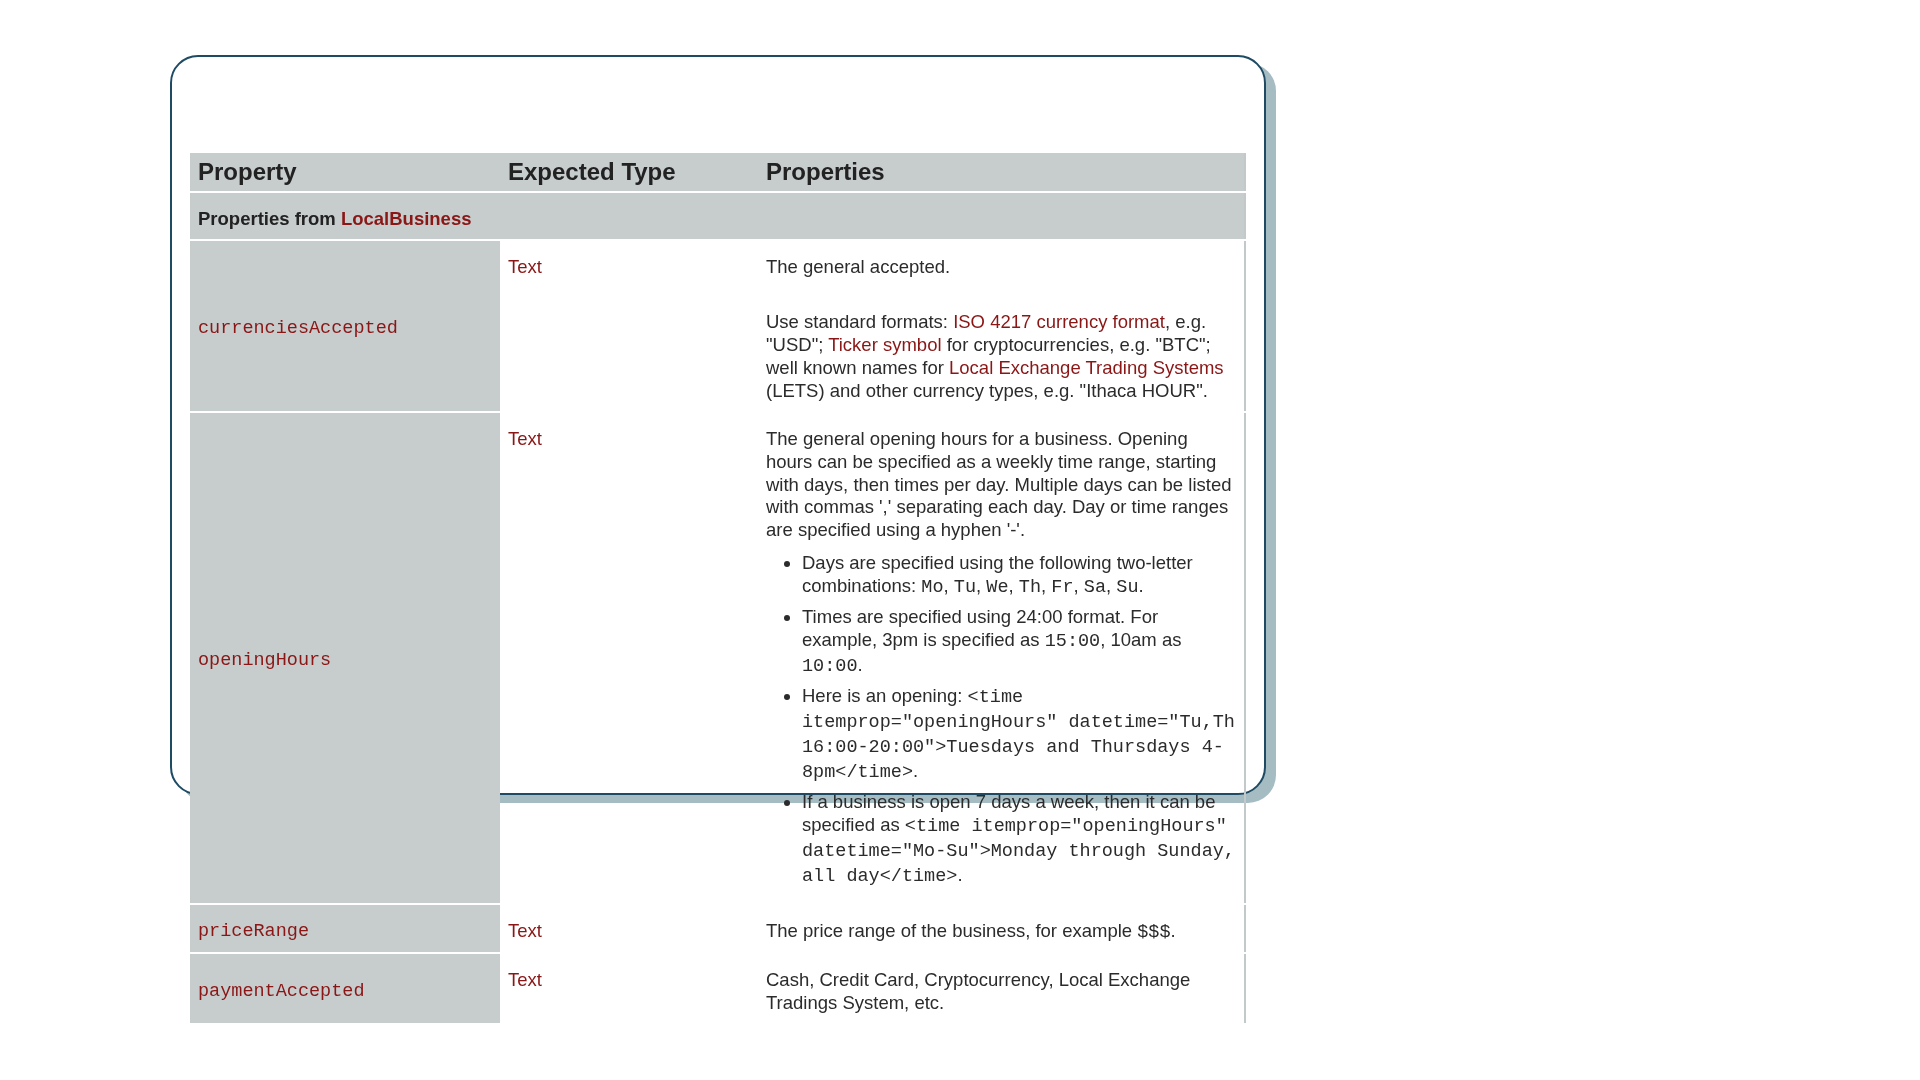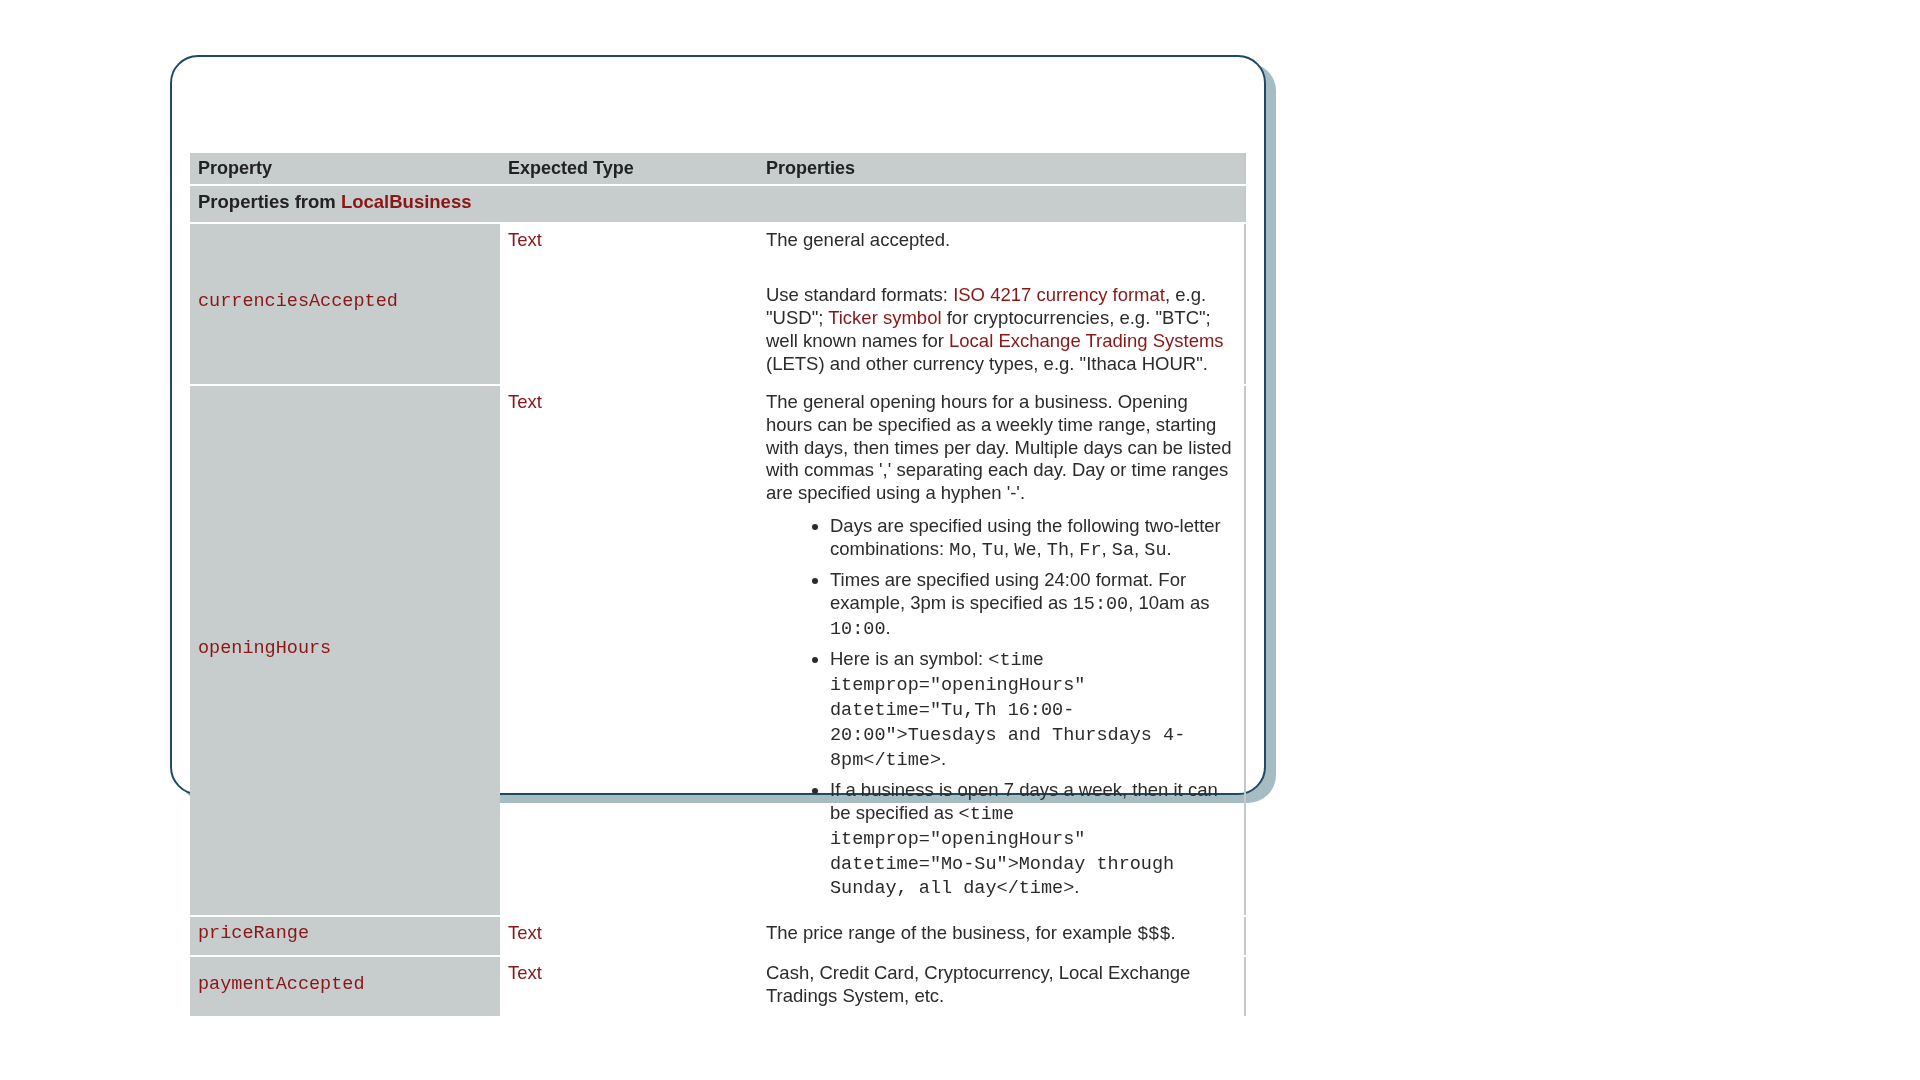--- a/index.html
+++ b/index.html
@@ -40,25 +40,25 @@
   col.c-prop { width: 310px; }
   col.c-type { width: 258px; }
   col.c-desc { }
   th {
     text-align: left;
     background: #c7cccd;
     font-weight: 700;
     color: #222;
     padding: 5px 8px;
     border-bottom: 2px solid #ffffff;
-    font-size: 18px;
+    font-size: 24px;
   }
   td {
     vertical-align: top;
-    padding: 5px 8px 8px 8px;
+    padding: 15px 8px 8px 8px;
     border-bottom: 2px solid #ffffff;
     color: #2b2b2b;
     font-size: 18.5px;
     line-height: 1.24;
   }
   tr.section td {
     background: #c7cccd;
     font-weight: 700;
     color: #222;
   }
@@ -66,21 +66,21 @@
     background: #c7cccd;
     font-family: "Courier New", Courier, monospace;
     font-weight: 400;
     color: #8a1616;
     vertical-align: middle;
     font-size: 18.5px;
   }
   .link { color: #8a1616; }
   .mono { font-family: "Courier New", Courier, monospace; font-size: 18.5px; }
   ul.desc-list { margin: 10px 0 0 0; padding-left: 36px; }
-  ul.desc-list li { margin-bottom: 6px; margin-left: 28px; }
+  ul.desc-list li { margin-bottom: 6px; }
   .para2 { margin-top: 32px; display: block; }
 </style>
 </head>
 <body>
 
 <div class="stage">
   <div class="card-shadow"></div>
   <div class="card">
 
     <table class="defs">
@@ -120,21 +120,21 @@
           <td>
             <span>The general opening hours for a business. Opening hours can be specified as a weekly time range, starting with days, then times per day. Multiple days can be listed with commas ',' separating each day. Day or time ranges are specified using a hyphen '-'.</span>
             <ul class="desc-list">
               <li>
                 <span>Days are specified using the following two-letter combinations: </span><span class="mono">Mo</span><span>, </span><span class="mono">Tu</span><span>, </span><span class="mono">We</span><span>, </span><span class="mono">Th</span><span>, </span><span class="mono">Fr</span><span>, </span><span class="mono">Sa</span><span>, </span><span class="mono">Su</span><span>.</span>
               </li>
               <li>
                 <span>Times are specified using 24:00 format. For example, 3pm is specified as </span><span class="mono">15:00</span><span>, 10am as </span><span class="mono">10:00</span><span>.</span>
               </li>
               <li>
-                <span>Here is an symbol: </span><span class="mono">&lt;time itemprop="openingHours" datetime="Tu,Th 16:00-20:00"&gt;Tuesdays and Thursdays 4-8pm&lt;/time&gt;</span><span>.</span>
+                <span>Here is an opening: </span><span class="mono">&lt;time itemprop="openingHours" datetime="Tu,Th 16:00-20:00"&gt;Tuesdays and Thursdays 4-8pm&lt;/time&gt;</span><span>.</span>
               </li>
               <li>
                 <span>If a business is open 7 days a week, then it can be specified as </span><span class="mono">&lt;time itemprop="openingHours" datetime="Mo-Su"&gt;Monday through Sunday, all day&lt;/time&gt;</span><span>.</span>
               </li>
             </ul>
           </td>
         </tr>
 
         <tr>
           <td class="prop-name">priceRange</td>

